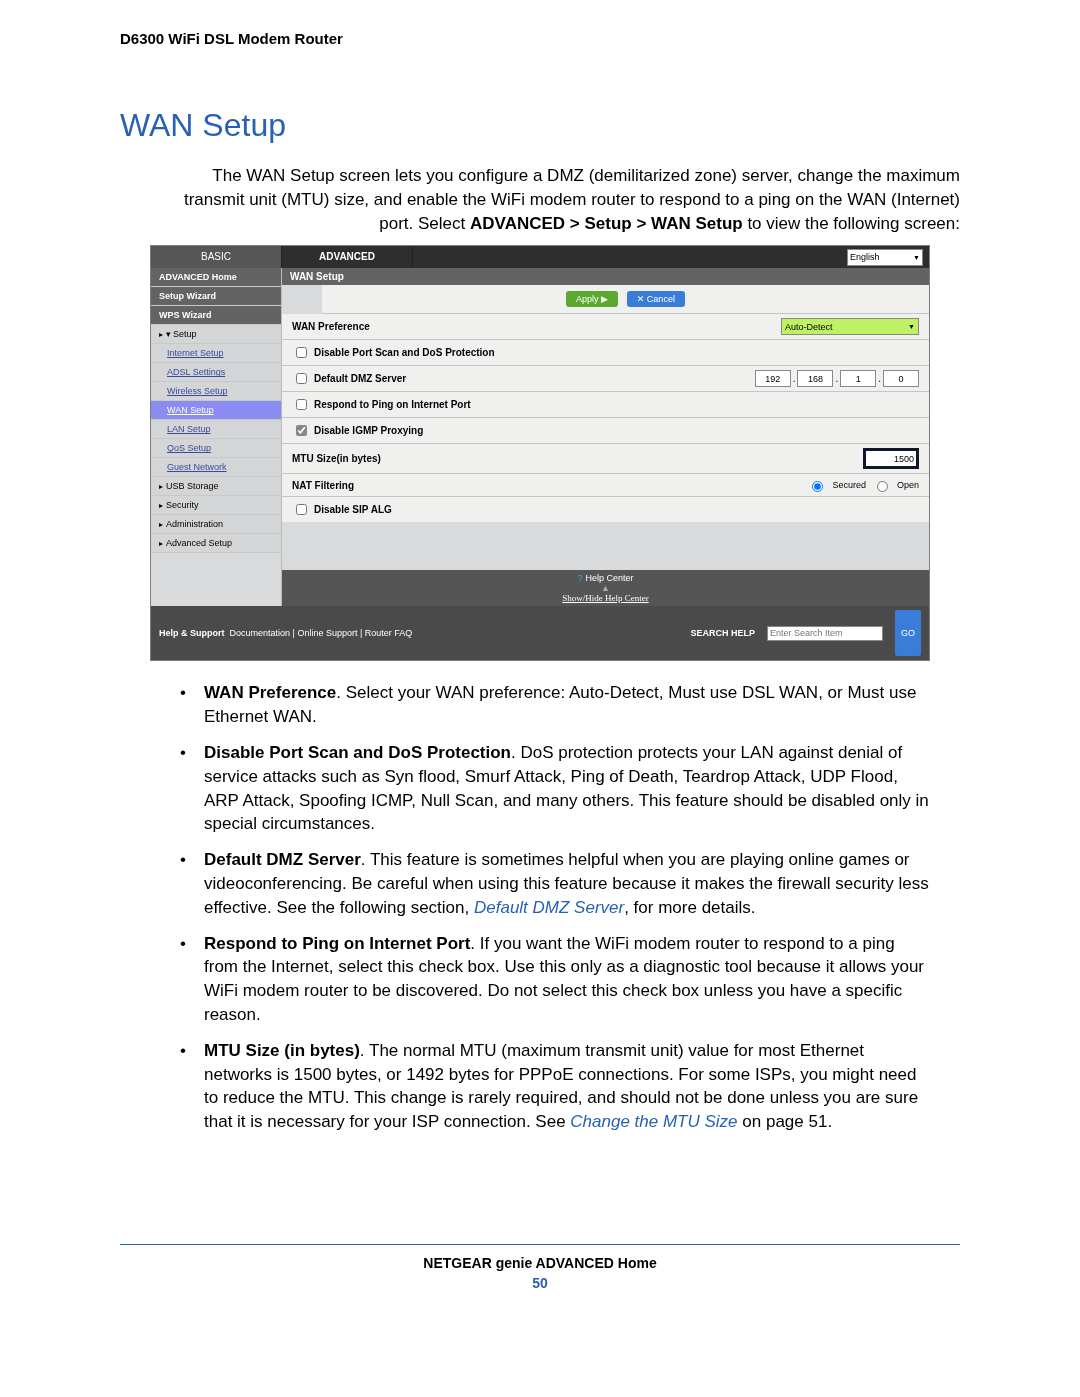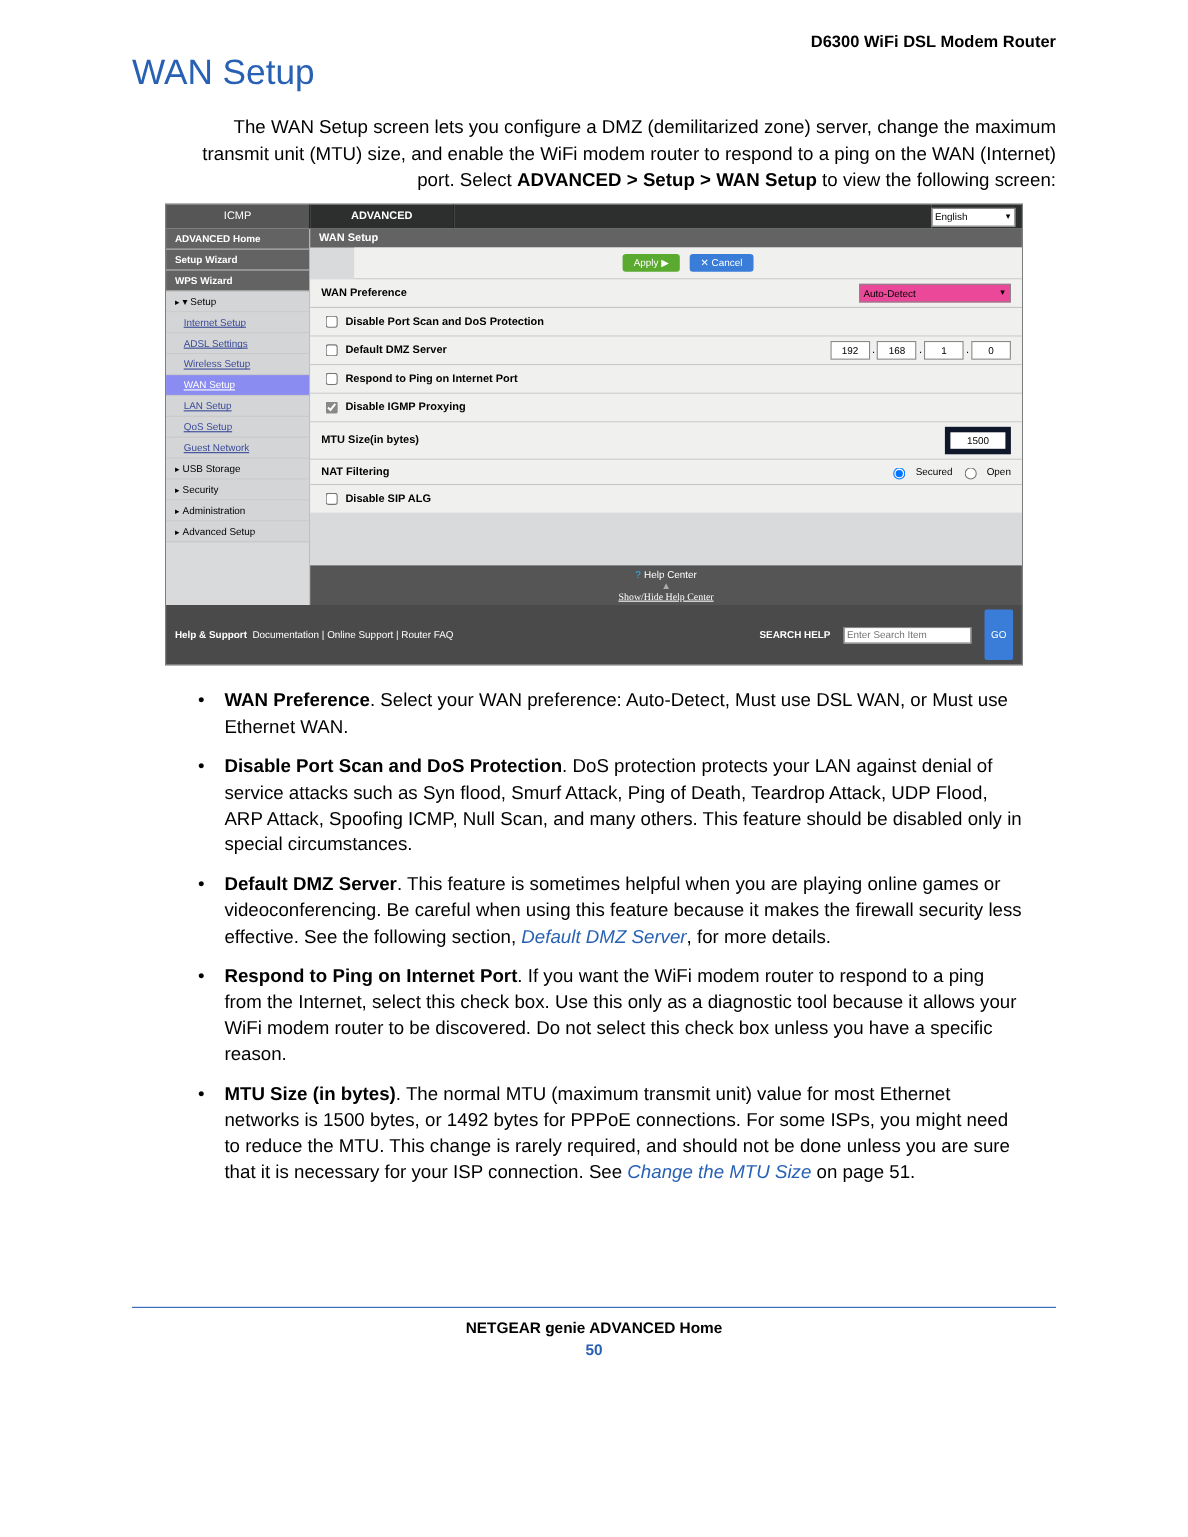--- a/index.html
+++ b/index.html
@@ -9,23 +9,24 @@
     font-family: Arial, Helvetica, sans-serif;
     color: #000;
     width: 1080px;
   }
   .page {
     width: 1080px;
     padding: 30px 120px 40px 120px;
     box-sizing: border-box;
   }
   .doc-header {
-    text-align: right;
+    text-align: left;
     font-weight: bold;
     font-size: 15px;
+    margin-bottom: 60px;
   }
   h1.section-title {
     color: #2861b4;
     font-size: 32px;
     font-weight: normal;
     margin: 0 0 20px 0;
     font-family: "Segoe UI", Arial, sans-serif;
   }
   .intro-para {
     font-size: 17px;
@@ -130,28 +131,28 @@
 
   .form-row {
     display:flex; align-items:center; justify-content:space-between;
     padding:4px 10px; background:#f0f0ef;
     border-bottom:1px solid #c5c5c5;
     font-size:10px;
   }
   .form-row .lbl { font-weight:bold; display:flex; align-items:center; gap:4px;}
   .form-row input[type=checkbox]{ width:11px; height:11px; accent-color:#888;}
   .sel {
-    background:#ec4899; border:1px solid #888; font-size:9px;
+    background:#bef264; border:1px solid #888; font-size:9px;
     height:15px; width:130px; padding:0 3px;
     display:flex; align-items:center; justify-content:space-between;
   }
   .sel::after { content:"▼"; font-size:7px; }
   .ip-group { display:flex; gap:2px; align-items:center;}
   .ip-group input { width:30px; font-size:9px; border:1px solid #888; text-align:center; height:13px;}
-  .mtu-input { width:46px; font-size:9px; border:5px solid #0f172a; text-align:center; height:13px;}
+  .mtu-input { width:46px; font-size:9px; border:3px solid #0f172a; text-align:right; height:13px;}
   .radio-group { font-size:9px; display:flex; gap:6px; align-items:center;}
   .radio-group input { width:11px; height:11px; }
 
   .help-bar {
     background:#555; color:#fff; font-size:9px;
     padding:3px 8px; display:flex; justify-content:space-between; align-items:center;
     margin-top:48px;
     flex-direction:column;
   }
   .help-bar .hl { text-decoration:underline;font-family:Liberation Serif, serif; }
@@ -186,21 +187,21 @@
   <div class="doc-header">D6300 WiFi DSL Modem Router</div>
 
   <h1 class="section-title">WAN Setup</h1>
 
   <p class="intro-para">
     <span>The WAN Setup screen lets you configure a DMZ (demilitarized zone) server, change the maximum transmit unit (MTU) size, and enable the WiFi modem router to respond to a ping on the WAN (Internet) port. Select </span><b>ADVANCED &gt; Setup &gt; WAN Setup</b><span> to view the following screen:</span>
   </p>
 
   <div class="shot">
     <div class="tabs-row">
-      <div class="tab basic">ICMP</div>
+      <div class="tab basic">BASIC</div>
       <div class="tab adv">ADVANCED</div>
       <div class="tabs-fill"></div>
       <div class="lang-area">
         <div class="lang-select">
             <span>English</span>
           </div>
       </div>
     </div>
     <div class="shot-body">
       <div class="sidebar">

